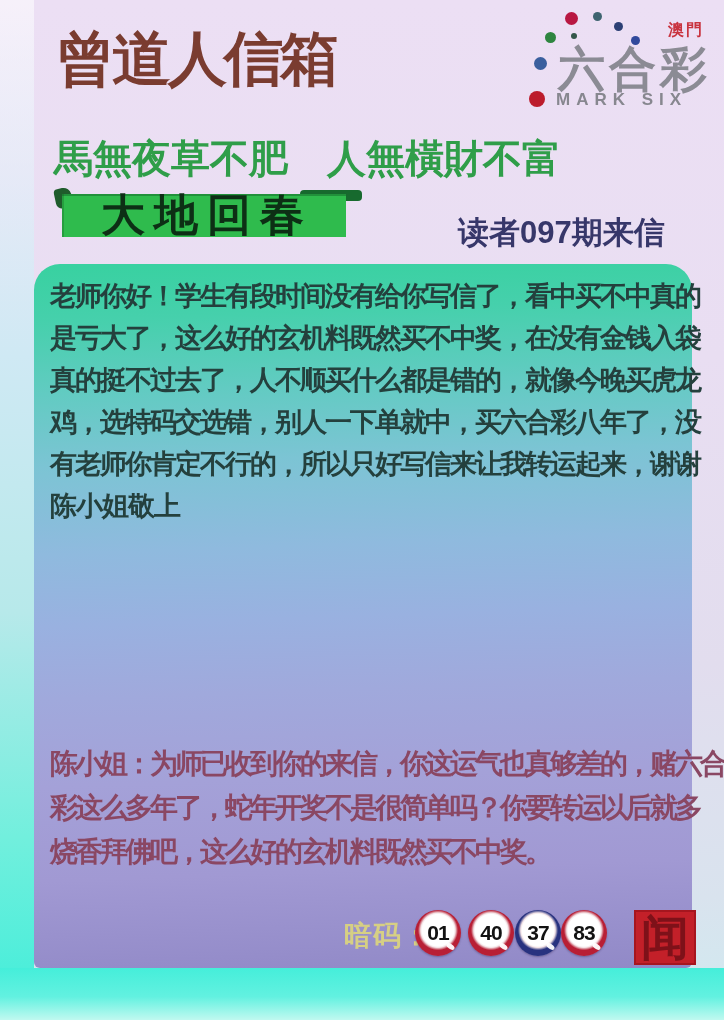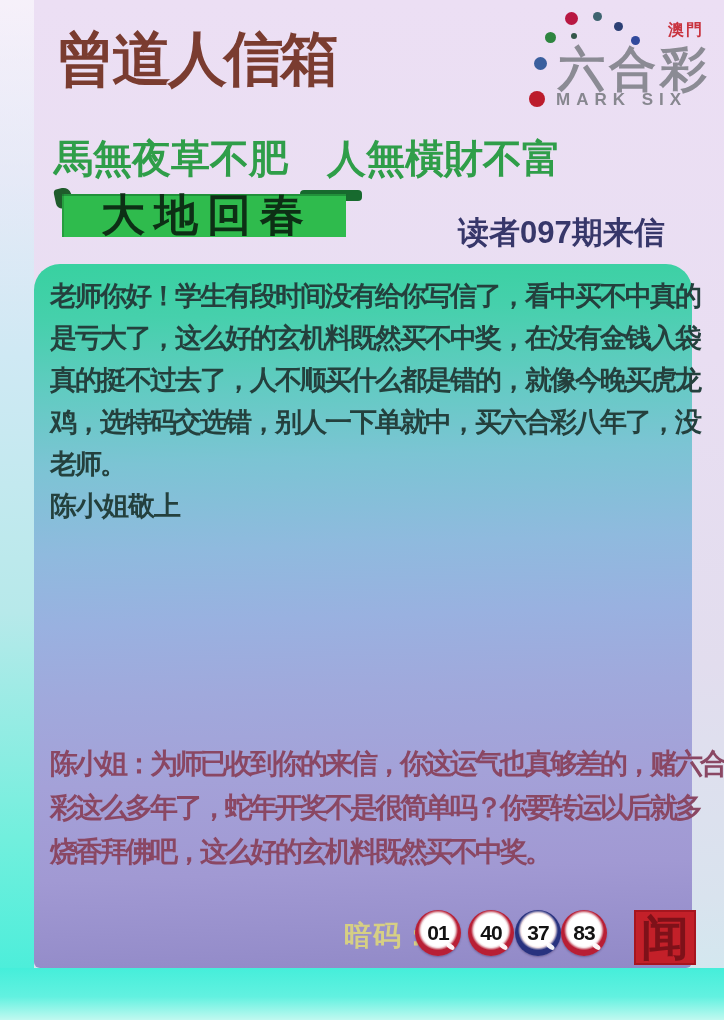--- a/index.html
+++ b/index.html
@@ -112,21 +112,21 @@
   <div class="badge-top-smudge"></div>
   <div class="badge" style="--c: #2fbb4d;">大地回春</div>
   <div class="issue">读者097期来信</div>
 
   <div class="panel">
     <div class="letter" style="position:absolute;left:16px;top:11px;">
       <div class="line">老师你好！学生有段时间没有给你写信了，看中买不中真的</div>
       <div class="line">是亏大了，这么好的玄机料既然买不中奖，在没有金钱入袋</div>
       <div class="line">真的挺不过去了，人不顺买什么都是错的，就像今晚买虎龙</div>
       <div class="line">鸡，选特码交选错，别人一下单就中，买六合彩八年了，没</div>
-      <div class="line">老师。</div>
+      <div class="line">有老师你肯定不行的，所以只好写信来让我转运起来，谢谢</div>
       <div class="signature">陈小姐敬上</div>
     </div>
     <div class="reply" style="position:absolute;left:16px;top:478px;">
       <div class="line">陈小姐：为师已收到你的来信，你这运气也真够差的，赌六合</div>
       <div class="line">彩这么多年了，蛇年开奖不是很简单吗？你要转运以后就多</div>
       <div class="line">烧香拜佛吧，这么好的玄机料既然买不中奖。</div>
     </div>
   </div>
 
   <div class="code-label">暗码：</div>

